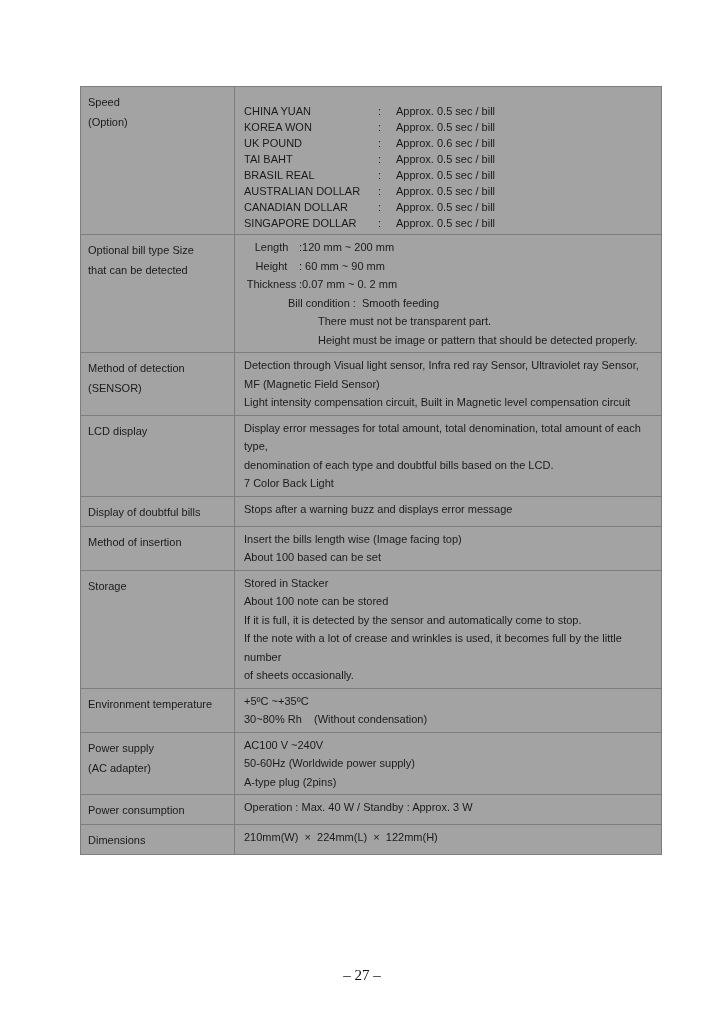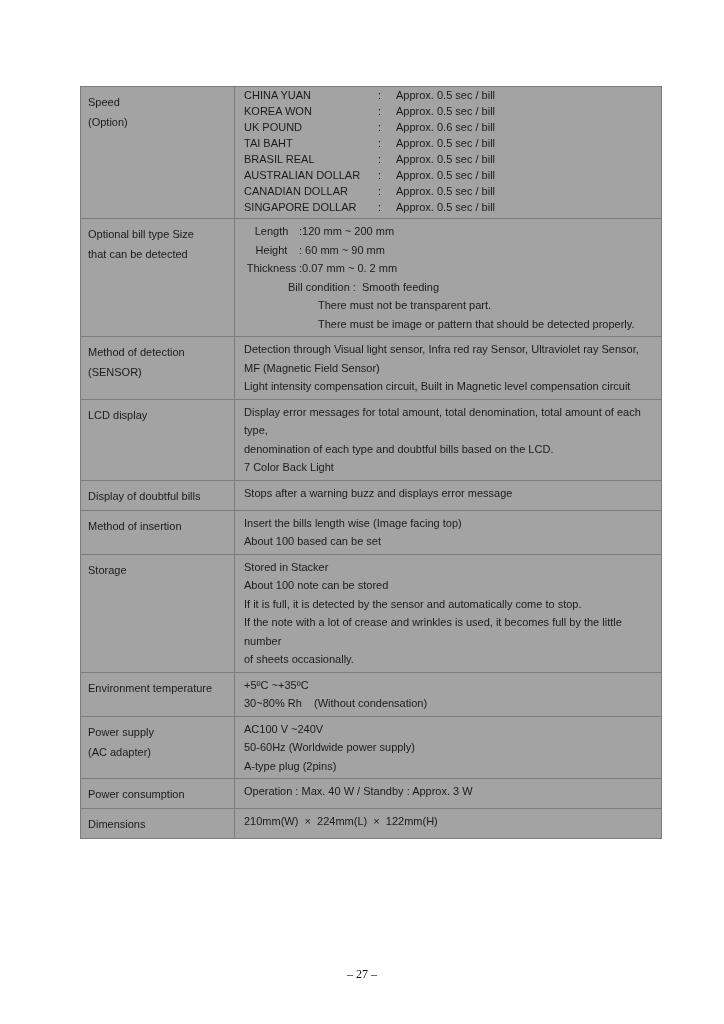--- a/index.html
+++ b/index.html
@@ -26,33 +26,33 @@
   }
   td.label{
     width:142px;
     padding:5px 4px 4px 7px;
     line-height:20px;
   }
   td.value{
     padding:3px 6px 3px 9px;
     line-height:18.5px;
   }
-  tr.row-speed td.value{line-height:16px;padding-top:0;}
+  tr.row-speed td.value{line-height:16px;padding-top:16px;}
   .vline{white-space:pre-wrap;}
   .cname{display:inline-block;width:134px;}
   .ccolon{display:inline-block;width:18px;}
   .sname{display:inline-block;width:55px;text-align:center;}
   .bcname{display:inline-block;width:74px;white-space:pre-wrap;padding-left:44px;}
   .note{padding-left:74px;}
   .page-number{
     position:absolute;
     top:967px;left:0;width:100%;
     text-align:center;
     font-family:"Liberation Serif",serif;
-    font-size:12px;
+    font-size:15px;
     color:#111;
   }
 </style>
 </head>
 <body>
 
 <div class="page">
 
   <table class="spec">
     <tbody>
@@ -78,21 +78,21 @@
         <td class="label">
           <div class="vline">Optional bill type Size</div>
           <div class="vline">that can be detected</div>
         </td>
         <td class="value">
           <div class="vline"><span class="sname">Length</span><span>:120 mm ~ 200 mm</span></div>
           <div class="vline"><span class="sname">Height</span><span>: 60 mm ~ 90 mm</span></div>
           <div class="vline"><span class="sname">Thickness</span><span>:0.07 mm ~ 0. 2 mm</span></div>
           <div class="vline"><span class="bcname">Bill condition :</span><span>Smooth feeding</span></div>
           <div class="vline note">There must not be transparent part.</div>
-          <div class="vline note">There must be image or pattern that should be detected properly.</div>
+          <div class="vline note">Height must be image or pattern that should be detected properly.</div>
         </td>
       </tr>
 
       <tr>
         <td class="label">
           <div class="vline">Method of detection</div>
           <div class="vline">(SENSOR)</div>
         </td>
         <td class="value">
           <div class="vline">Detection through Visual light sensor, Infra red ray Sensor, Ultraviolet ray Sensor,</div>

